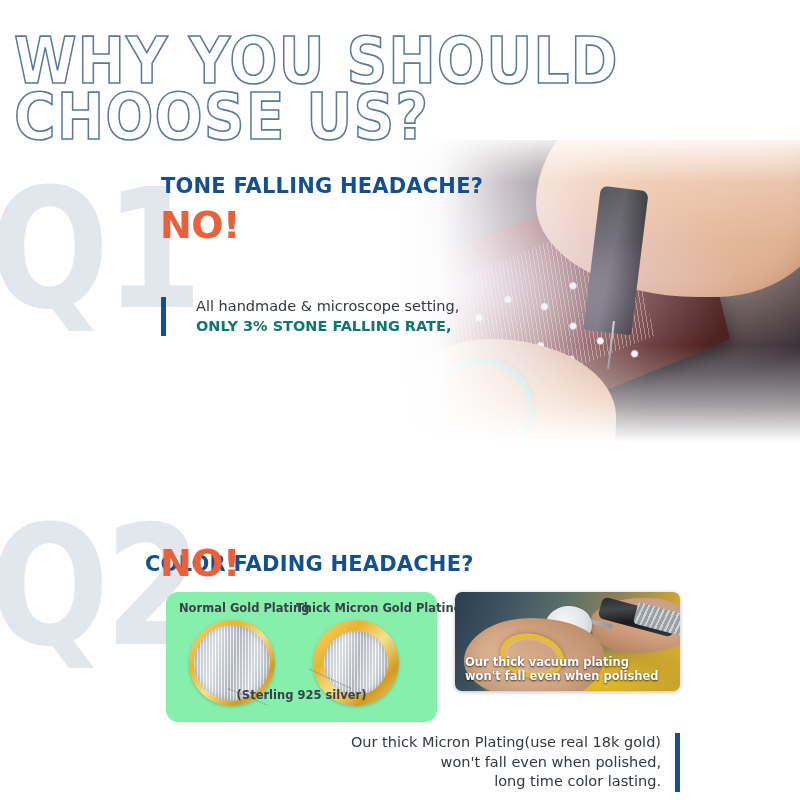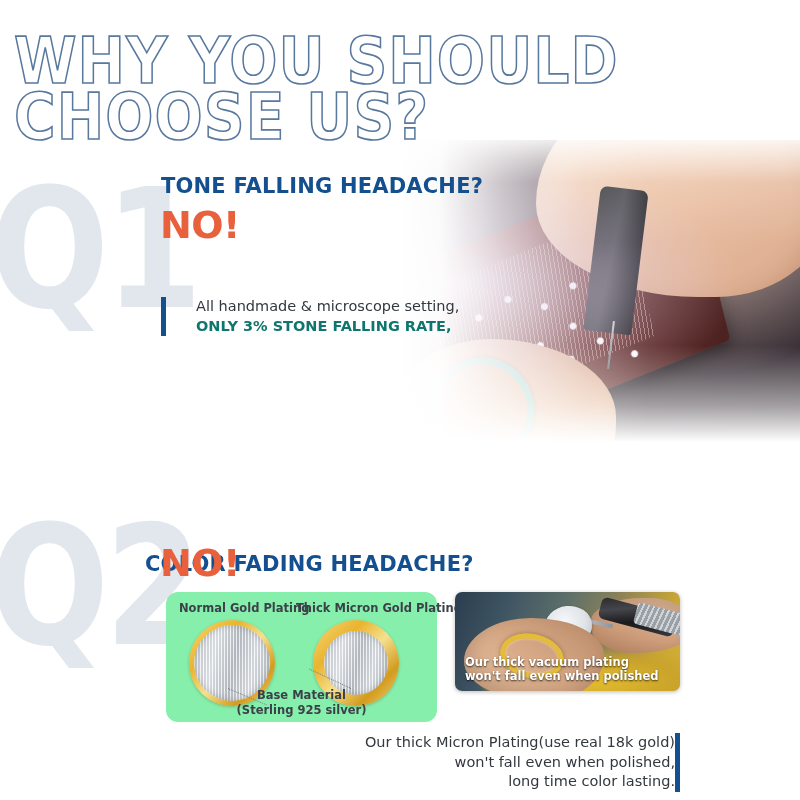--- a/index.html
+++ b/index.html
@@ -367,20 +367,21 @@
   #q2-closing-wrap {
     position: absolute;
     left: 340px;
     top: 733px;
     width: 340px;
     display: flex;
     align-items: stretch;
     justify-content: flex-end;
   }
   #q2-closing {
+    padding-right: 14px;
     text-align: right;
     font-family: "DejaVu Sans", sans-serif;
     font-size: 14.5px;
     line-height: 19.5px;
     color: #33383f;
     white-space: pre-line;
   }
 </style>
 </head>
 <body>
@@ -435,21 +436,20 @@
     </div>
     <div id="coin-thick" class="coin">
       <div class="gold"></div>
       <div class="core"></div>
     </div>
 
     <div id="leader-left" class="leader"></div>
     <div id="leader-right" class="leader"></div>
 
     <div id="base-material-label">
-      <div>Base Material</div>
       <div>(Sterling 925 silver)</div>
     </div>
   </div>
 
   <div id="photo-q2">
     <div class="q2-bg"></div>
     <div class="q2-yellow"></div>
     <div class="q2-hand2"></div>
     <div class="q2-handle"></div>
     <div class="q2-chuck"></div>

